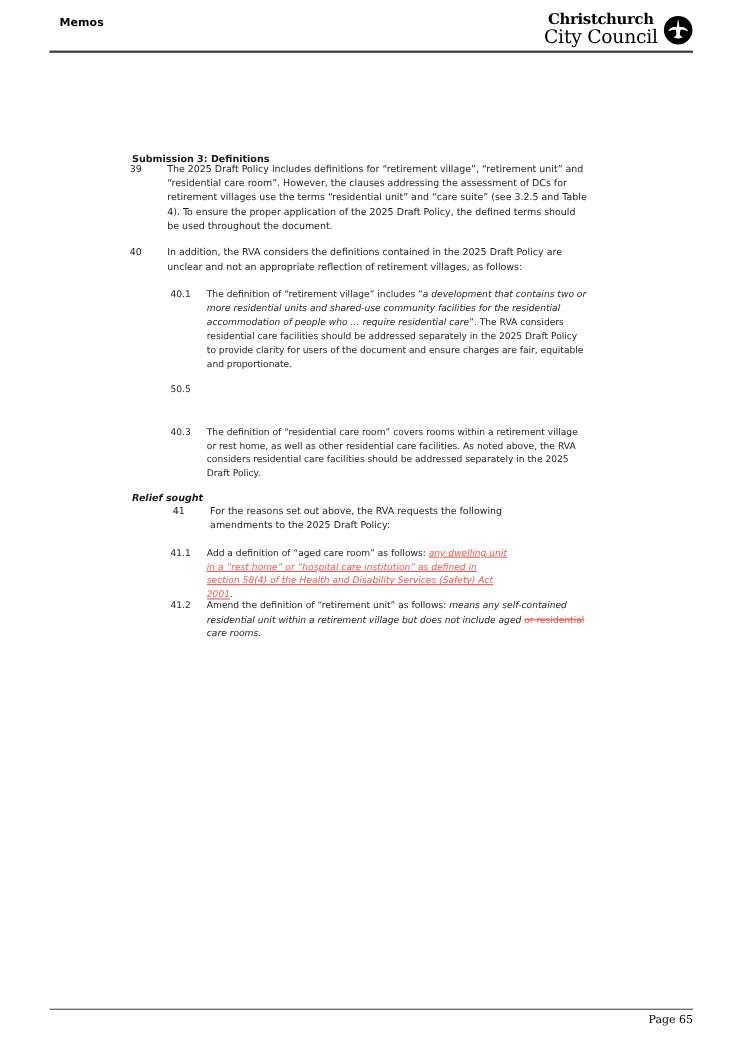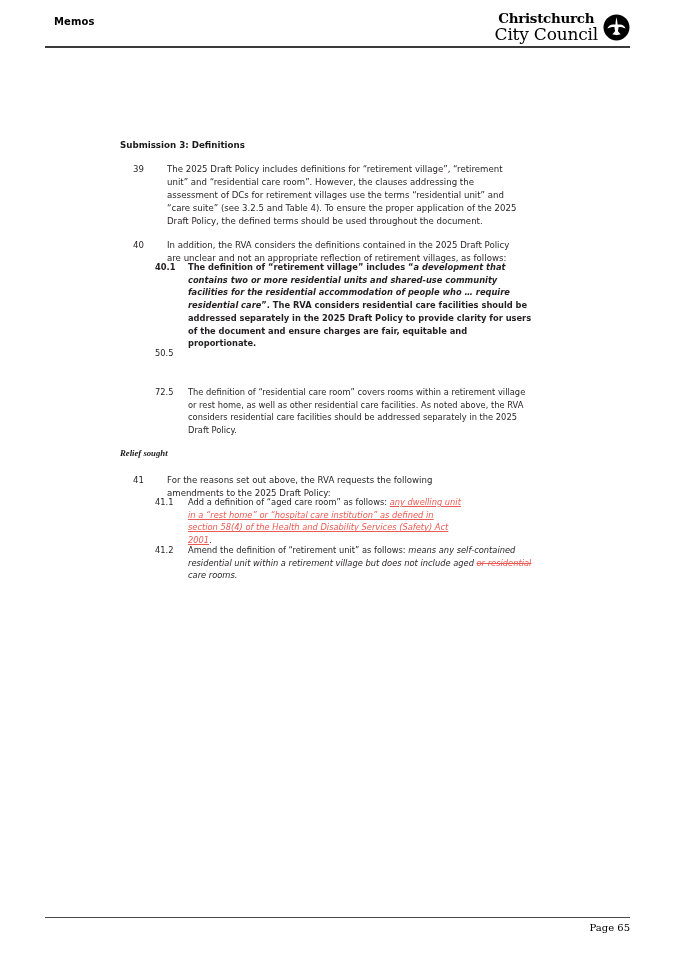--- a/index.html
+++ b/index.html
@@ -77,21 +77,21 @@
   
   .content {
     position: absolute;
     left: 0;
     top: 0;
     width: 675px;
   }
 
   .para {
     position: relative;
-    margin: 15px;
+    margin: 0;
     padding: 0 0 0 152px;
     padding-right: 140px;
     font-size: 8.6px;
     line-height: 13.1px;
     text-align: left;
   }
   .para .num {
     position: absolute;
     left: 118px;
     top: 0;
@@ -120,46 +120,44 @@
   .heading {
     margin: 0;
     padding-left: 120px;
     font-size: 8.7px;
     line-height: 13px;
     font-weight: bold;
     color: #1a1a1a;
   }
   .heading.italic {
     font-style: italic;
-    font-family: Liberation Serif, serif;
   }
 
   em.q { font-style: italic; }
 
   .ins {
     color: #ea5a52;
     font-style: italic;
     text-decoration: underline;
     text-underline-offset: 1px;
   }
   .del {
     color: #ea5a52;
-    font-style: italic;
     text-decoration: line-through;
     margin-top: 11px;
   }
 
   .blk-39  { position: absolute; left: 0; top: 148px; width: 675px; }
   .blk-h1  { position: absolute; left: 0; top: 139px; width: 675px; }
   .blk-40  { position: absolute; left: 0; top: 224px; width: 675px; }
-  .blk-401 { position: absolute; left: 0; top: 261px; width: 675px; font-weight: bold; }
+  .blk-401 { position: absolute; left: 0; top: 261px; width: 675px; }
   .blk-402 { position: absolute; left: 0; top: 347px; width: 675px; }
   .blk-403 { position: absolute; left: 0; top: 386px; width: 675px; }
   .blk-h2  { position: absolute; left: 0; top: 447px; width: 675px; }
-  .blk-41  { position: absolute; left: 0; top: 459px; width: 597px; }
+  .blk-41  { position: absolute; left: 0; top: 459px; width: 597px; padding-left: 39px; }
   .blk-411 { position: absolute; left: 0; top: 496px; width: 604px; }
   .blk-412 { position: absolute; left: 0; top: 544px; width: 675px; }
 
   
   .page-footer {
     position: absolute;
     left: 0;
     bottom: 0;
     width: 675px;
     height: 50px;
@@ -232,21 +230,21 @@
   </div>
 
   <div class="blk-402">
     <p class="subpara">
       <span class="num">50.5</span>
     </p>
   </div>
 
   <div class="blk-403">
     <p class="subpara">
-      <span class="num">72.5</span>
+      <span class="num">40.3</span>
       <span>The definition of “residential care room” covers rooms within a retirement village or rest home, as well as other residential care facilities. As noted above, the RVA considers residential care facilities should be addressed separately in the 2025 Draft Policy.</span>
     </p>
   </div>
 
   <div class="blk-h2">
     <div class="heading italic">Relief sought</div>
   </div>
 
   <div class="blk-41">
     <p class="para">

